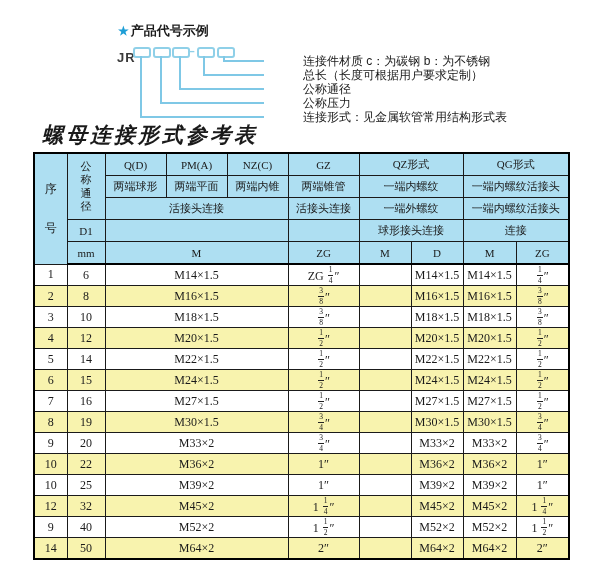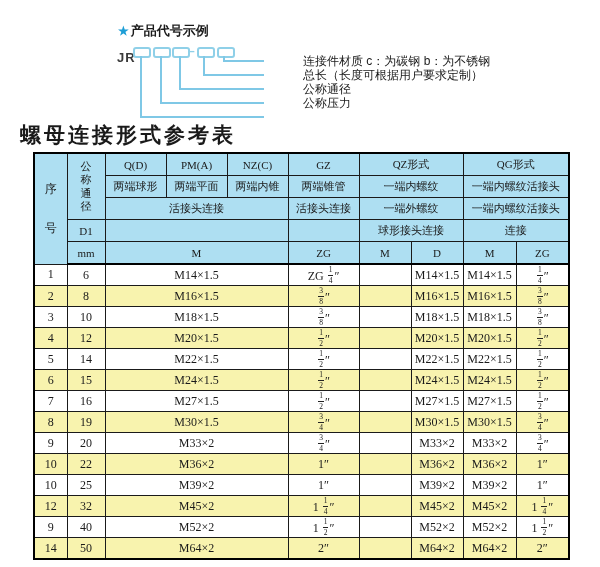--- a/index.html
+++ b/index.html
@@ -15,22 +15,22 @@
   .codebox{position:absolute;top:47px;width:14px;height:7px;border:2px solid #8fd0e8;border-radius:3px;background:#fff;}
   .b1{left:133px}.b2{left:153px}.b3{left:172px}.b4{left:197px}.b5{left:217px}
   .codedash{position:absolute;left:188px;top:44px;color:#8fd0e8;font-weight:bold;font-size:12px;}
   .dline{position:absolute;background:#7fc8e6;}
   .v{width:2px;}
   .h{height:2px;}
   .dlabel{position:absolute;left:267px;font-size:12px;font-weight:normal;white-space:nowrap;margin-left:36px;}
   .l1{top:53px}.l2{top:67px}.l3{top:81px}.l4{top:95px}.l5{top:109px}
   
   .tbl-title{
-    position:absolute;left:20px;top:121px;font-family:"Liberation Serif",serif;
-    font-size:21px;font-weight:bold;letter-spacing:3px;
+    position:absolute;left:42px;top:121px;font-family:"Liberation Serif",serif;
+    font-size:21px;font-weight:bold;font-style:italic;letter-spacing:3px;
   }
   
   table.ref{
     position:absolute;left:33px;top:152px;width:535px;
     border-collapse:collapse;table-layout:fixed;
     font-family:"Liberation Serif",serif;font-size:11px;
   }
   table.ref th,table.ref td{
     border:1px solid #1a1a1a;text-align:center;vertical-align:middle;
     padding:0;font-weight:normal;overflow:hidden;
@@ -68,20 +68,21 @@
   <div class="dline h" style="left:223px;top:60px;width:41px;"></div>
   <div class="dline h" style="left:203px;top:74px;width:61px;"></div>
   <div class="dline h" style="left:179px;top:88px;width:85px;"></div>
   <div class="dline h" style="left:160px;top:102px;width:104px;"></div>
   <div class="dline h" style="left:140px;top:116px;width:124px;"></div>
 
   <div class="dlabel l1">连接件材质  c：为碳钢  b：为不锈钢</div>
   <div class="dlabel l2">总长（长度可根据用户要求定制）</div>
   <div class="dlabel l3">公称通径</div>
   <div class="dlabel l4">公称压力</div>
+  <div class="dlabel l5">连接形式：见金属软管常用结构形式表</div>
 </div>
 
 <div class="tbl-title">螺母连接形式参考表</div>
 
 <table class="ref">
   <colgroup>
     <col style="width:33px">
       <col style="width:38px">
     <col style="width:61px">
       <col style="width:61px">

